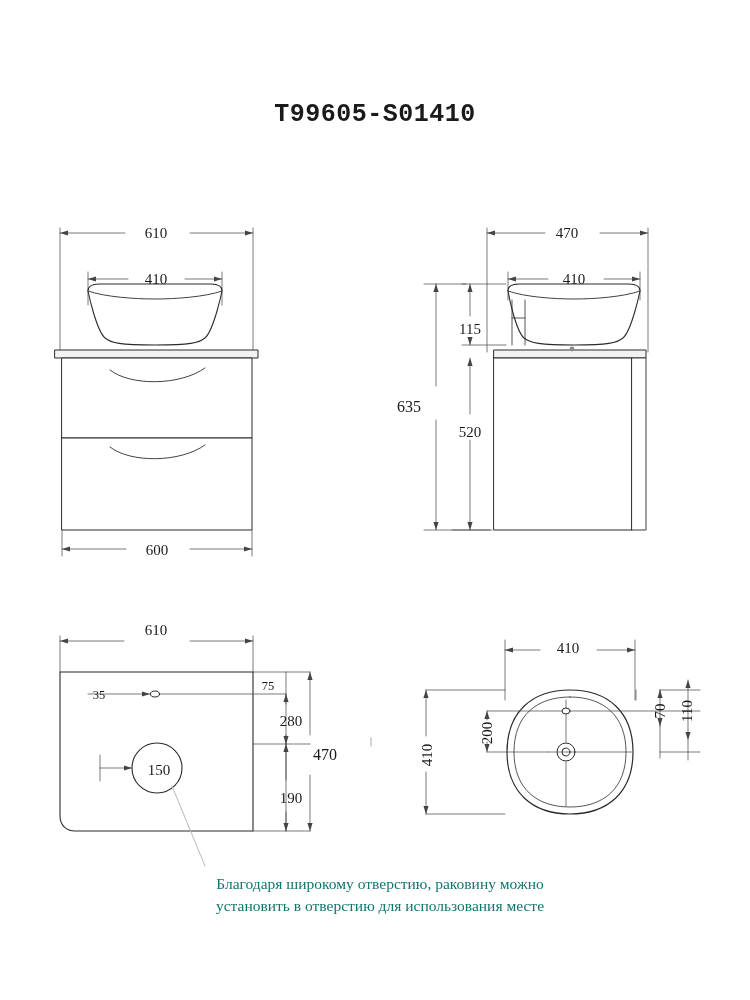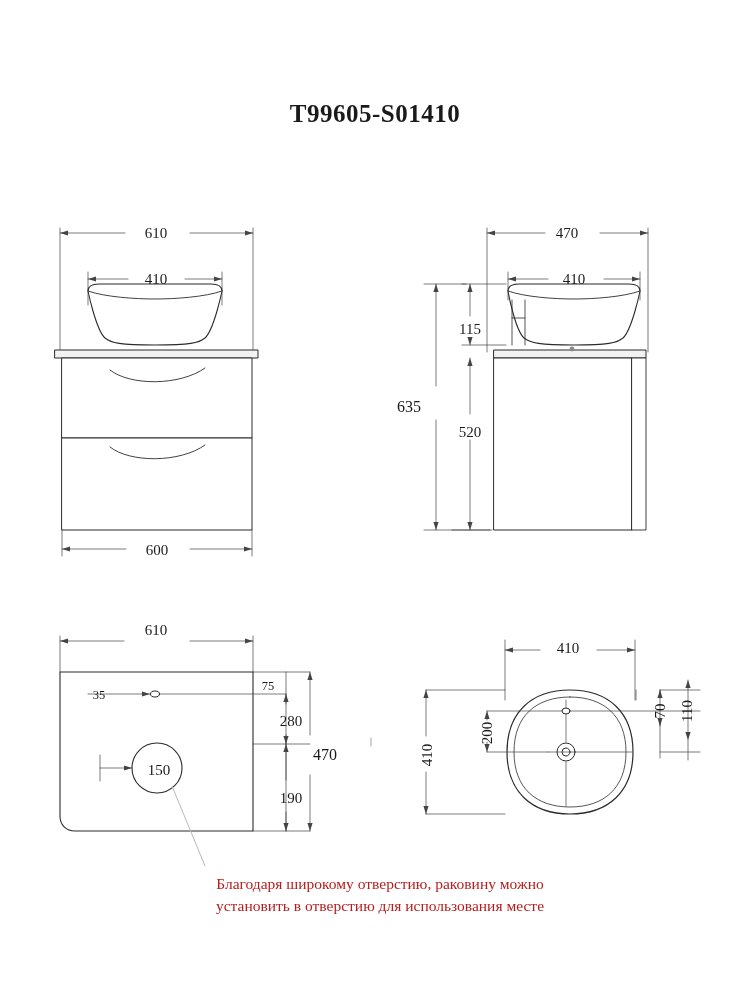--- a/index.html
+++ b/index.html
@@ -20,35 +20,35 @@
     left: 0; top: 0;
     width: 750px;
     height: 1000px;
   }
   .title {
     position: absolute;
     left: 0;
     top: 100px;
     width: 750px;
     text-align: center;
-    font-family: Liberation Serif, serif;
+    font-family: Liberation Mono, monospace;
     font-weight: bold;
     font-size: 25px;
     letter-spacing: 0.5px;
   }
   .caption {
     position: absolute;
     left: 120px;
     top: 873px;
     width: 520px;
     text-align: center;
     font-family: "Liberation Serif", serif;
     font-size: 15.5px;
     line-height: 22px;
-    color: #b91c1c;
+    color: #0f766e;
   }
   svg.layer {
     position: absolute;
     left: 0;
     top: 0;
     width: 750px;
     height: 1000px;
   }
   text {
     font-family: "Liberation Serif", serif;

